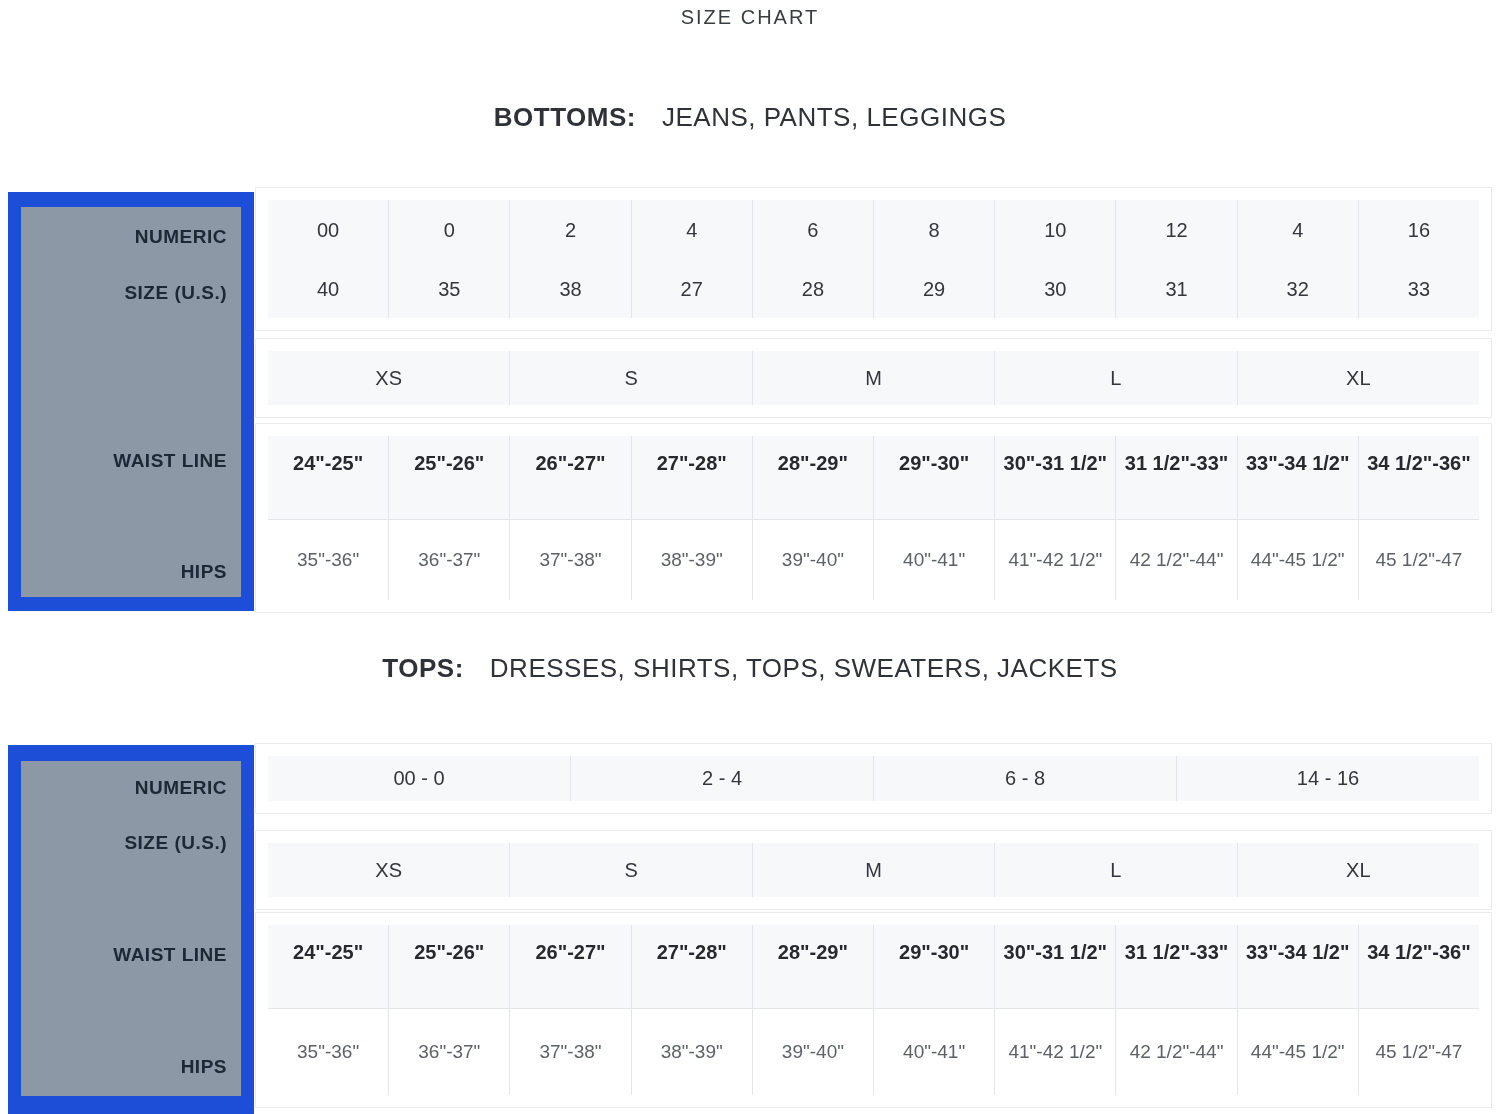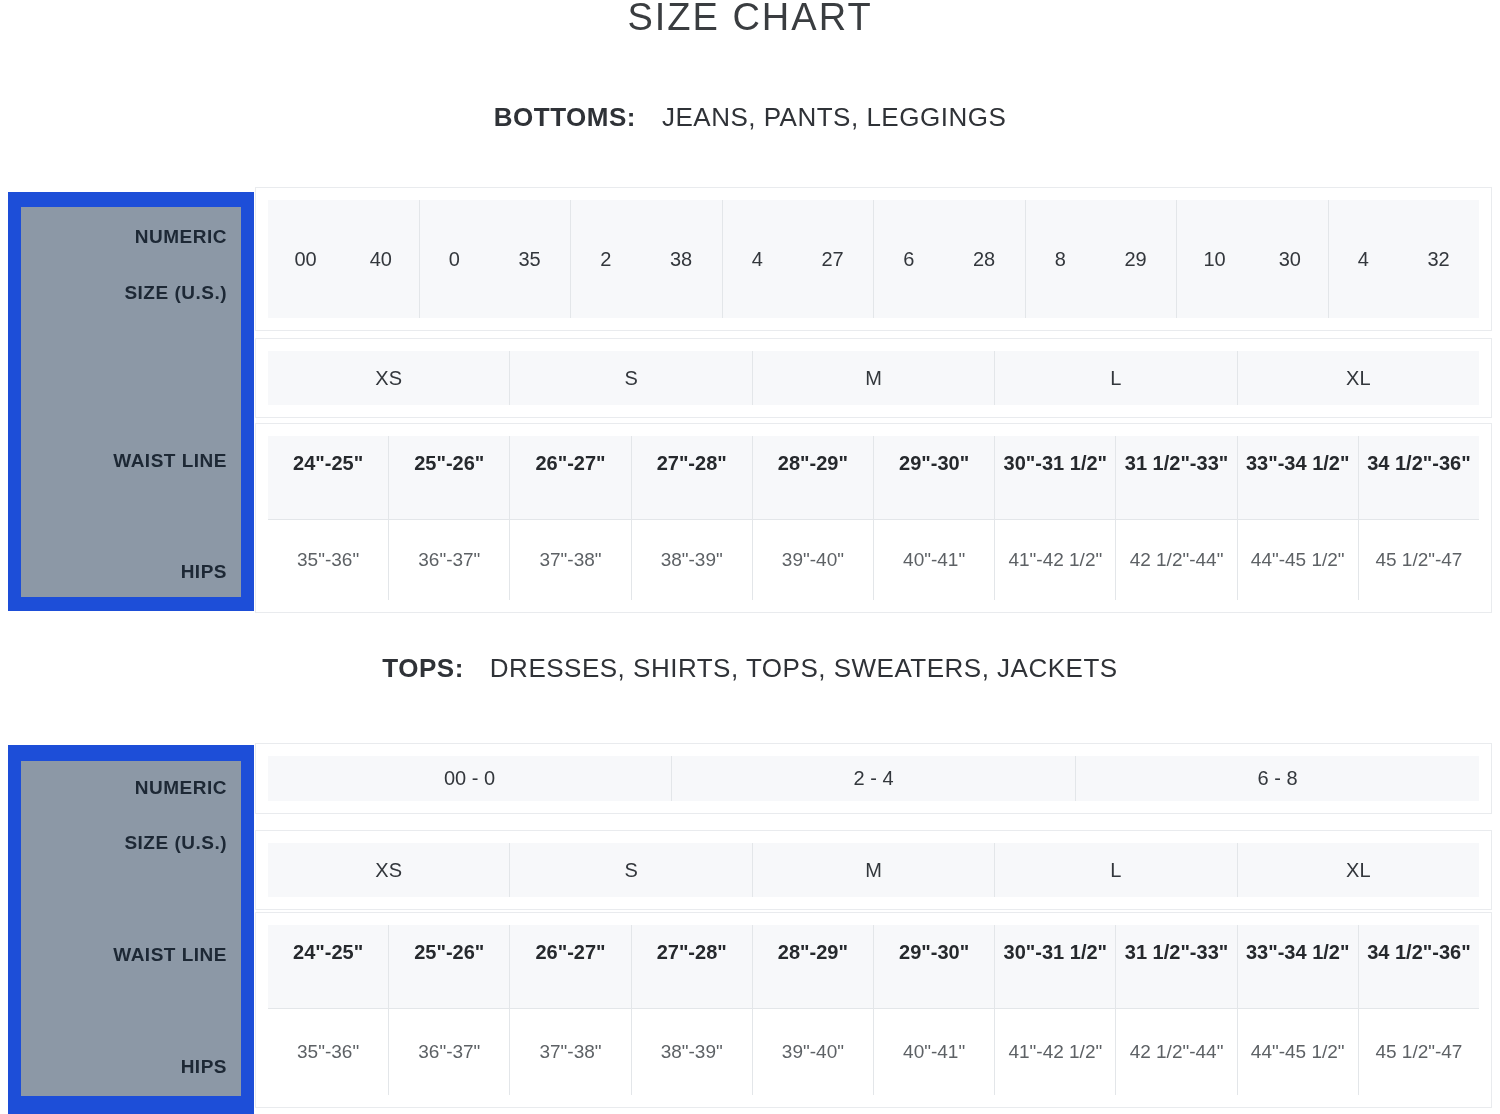--- a/index.html
+++ b/index.html
@@ -2,21 +2,21 @@
 <html><head>
 <meta charset="utf-8">
 <style>
   html,body{margin:0;padding:0;}
   body{
     width:1500px;height:1114px;position:relative;background:#ffffff;overflow:hidden;
     font-family:"Liberation Sans","DejaVu Sans",sans-serif;
   }
   .page-title{
     position:absolute;top:1px;left:0;width:1500px;text-align:center;
-    font-size:38px;line-height:32px;letter-spacing:2px;color:#3a3d40;font-weight:400;
+    font-size:20px;line-height:32px;letter-spacing:2px;color:#3a3d40;font-weight:400;
   }
   .section-heading{
     position:absolute;left:0;width:1500px;text-align:center;
     font-size:26px;line-height:32px;color:#2f3237;letter-spacing:0.5px;font-weight:400;
   }
   #bottoms-heading{top:101px;}
   #tops-heading{top:652px;}
   .section-heading .hb{font-weight:700;margin-right:26px;}
 
   
@@ -47,21 +47,21 @@
   #t1-numeric{top:187px;height:144px;}
   #t1-letters{top:338px;height:80px;}
   #t1-measure{top:423px;height:190px;}
   #t2-numeric{top:743px;height:71px;}
   #t2-letters{top:830px;height:80px;}
   #t2-measure{top:912px;height:196px;}
 
   .cellgroup{position:absolute;left:12px;right:12px;top:12px;bottom:12px;display:flex;}
   .cell{
     flex:1 1 0;background:#f7f8fa;box-sizing:border-box;
-    display:flex;flex-direction:row;align-items:center;justify-content:center;
+    display:flex;flex-direction:column;align-items:center;justify-content:center;
     font-size:20px;color:#33373c;text-align:center;
   }
   .cell + .cell{border-left:1px solid #e3e6e9;}
   .dbl{justify-content:space-around;}
   .dbl span{display:block;line-height:22px;}
 
   
   .mcol{flex:1 1 0;display:flex;flex-direction:column;box-sizing:border-box;}
   .mcol + .mcol{border-left:1px solid #e3e6e9;}
   .waist-cell{
@@ -117,22 +117,30 @@
       </div>
     <div class="cell dbl">
         <span>8</span>
         <span>29</span>
       </div>
     <div class="cell dbl">
         <span>10</span>
         <span>30</span>
       </div>
     <div class="cell dbl">
+        <span>12</span>
+        <span>31</span>
+      </div>
+    <div class="cell dbl">
         <span>4</span>
         <span>32</span>
+      </div>
+    <div class="cell dbl">
+        <span>16</span>
+        <span>33</span>
       </div>
   </div>
 </div>
 
 <div class="tsec" id="t1-letters">
   <div class="cellgroup">
     <div class="cell">XS</div>
     <div class="cell">S</div>
     <div class="cell">M</div>
     <div class="cell">L</div>
@@ -196,20 +204,21 @@
     <div class="side-label lbl-waist">WAIST LINE</div>
     <div class="side-label lbl-hips">HIPS</div>
   </div>
 </div>
 
 <div class="tsec" id="t2-numeric">
   <div class="cellgroup">
     <div class="cell">00 - 0</div>
     <div class="cell">2 - 4</div>
     <div class="cell">6 - 8</div>
+    <div class="cell">14 - 16</div>
   </div>
 </div>
 
 <div class="tsec" id="t2-letters">
   <div class="cellgroup">
     <div class="cell">XS</div>
     <div class="cell">S</div>
     <div class="cell">M</div>
     <div class="cell">L</div>
     <div class="cell">XL</div>

